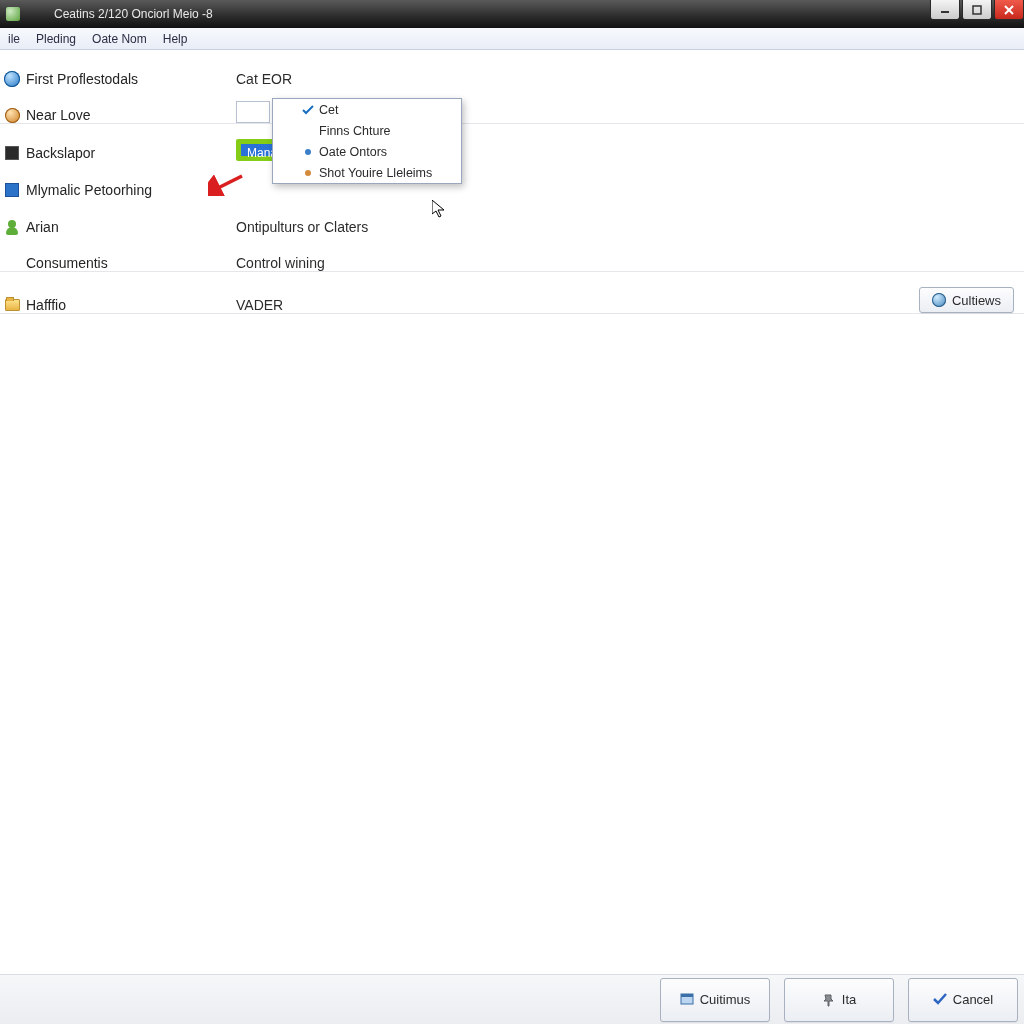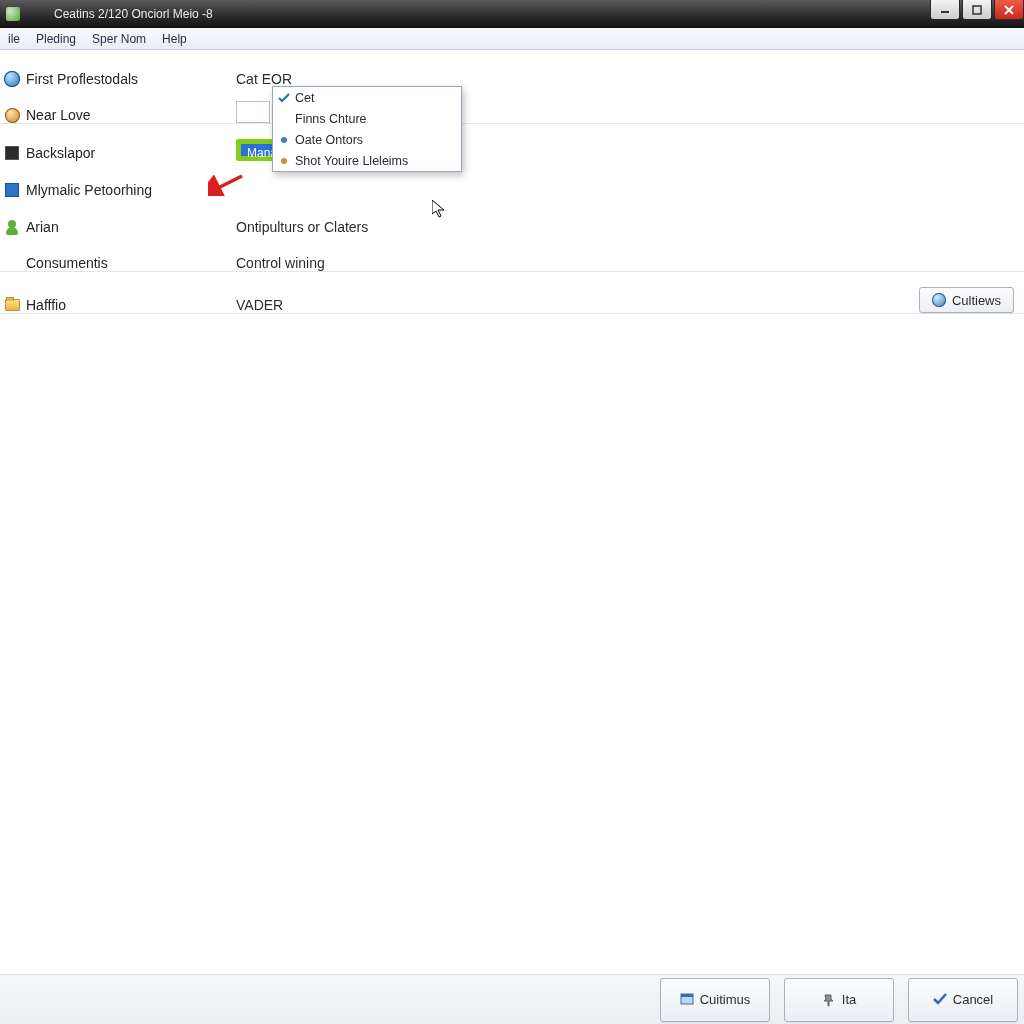--- a/index.html
+++ b/index.html
@@ -40,21 +40,21 @@
   
   
   .field-sel { display:inline-block; height:22px; min-width:42px; background:#2a72d8; color:#fff; font-size:12px; padding:2px 6px; border:5px solid #84cc16; vertical-align:middle; border-radius:2px; }
   
   
   .combo { display:inline-flex; align-items:center; height:22px; border:1px solid #9ca7b8; background:#fff; border-radius:2px; font-size:12.5px; }
   .combo .txt { padding:0 6px; min-width:42px; }
   .combo .arrow { width:18px; height:100%; border-left:1px solid #c0c8d5; display:flex; align-items:center; justify-content:center; }
   
   
-  .dropdown { position:absolute; left:272px; top:36px; width:190px; background:#fff; border:1px solid #9aa6bd; box-shadow: 2px 3px 7px rgba(0,0,0,.25); z-index:10; }
+  .dropdown { position:absolute; left:272px; top:48px; width:190px; background:#fff; border:1px solid #9aa6bd; box-shadow: 2px 3px 7px rgba(0,0,0,.25); z-index:10;padding-left:24px; }
   .dropdown .dd-item { display:flex; align-items:center; height:21px; font-size:12.5px; color:#2b2b2b; padding-right:8px; }
   .dropdown .dd-item .mark { width:22px; display:flex; align-items:center; justify-content:center; flex:none; }
   
   
   .red-arrow { position:absolute; left:208px; top:122px; z-index:5; pointer-events:none; }
   
   
   .cursor { position:absolute; left:432px; top:150px; z-index:20; pointer-events:none; }
   
   
@@ -90,21 +90,21 @@
           <line x1="1" y1="1" x2="9" y2="9" stroke="#fff" stroke-width="2"></line>
           <line x1="9" y1="1" x2="1" y2="9" stroke="#fff" stroke-width="2"></line>
         </svg>
     </div>
   </div>
 </div>
 
 <div class="menubar">
   <span class="menu-item">ile</span>
   <span class="menu-item">Pleding</span>
-  <span class="menu-item">Sper Nom</span>
+  <span class="menu-item">Oate Nom</span>
   <span class="menu-item">Help</span>
 </div>
 
 <div class="content">
 
   <div class="row noborder">
     <span class="icon">
         <span class="ico-circle-blue"></span>
       </span>
     <span class="label">First Proflestodals</span>

